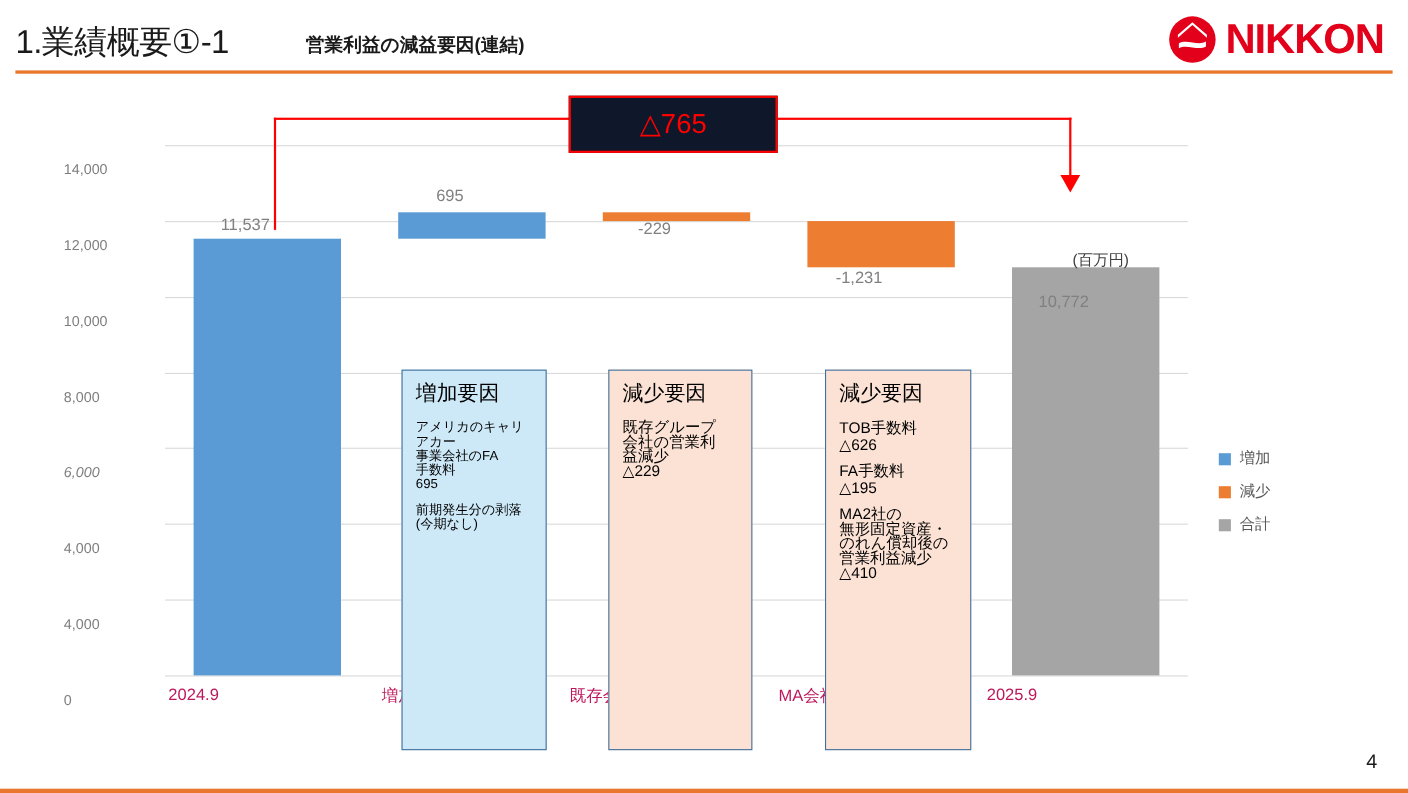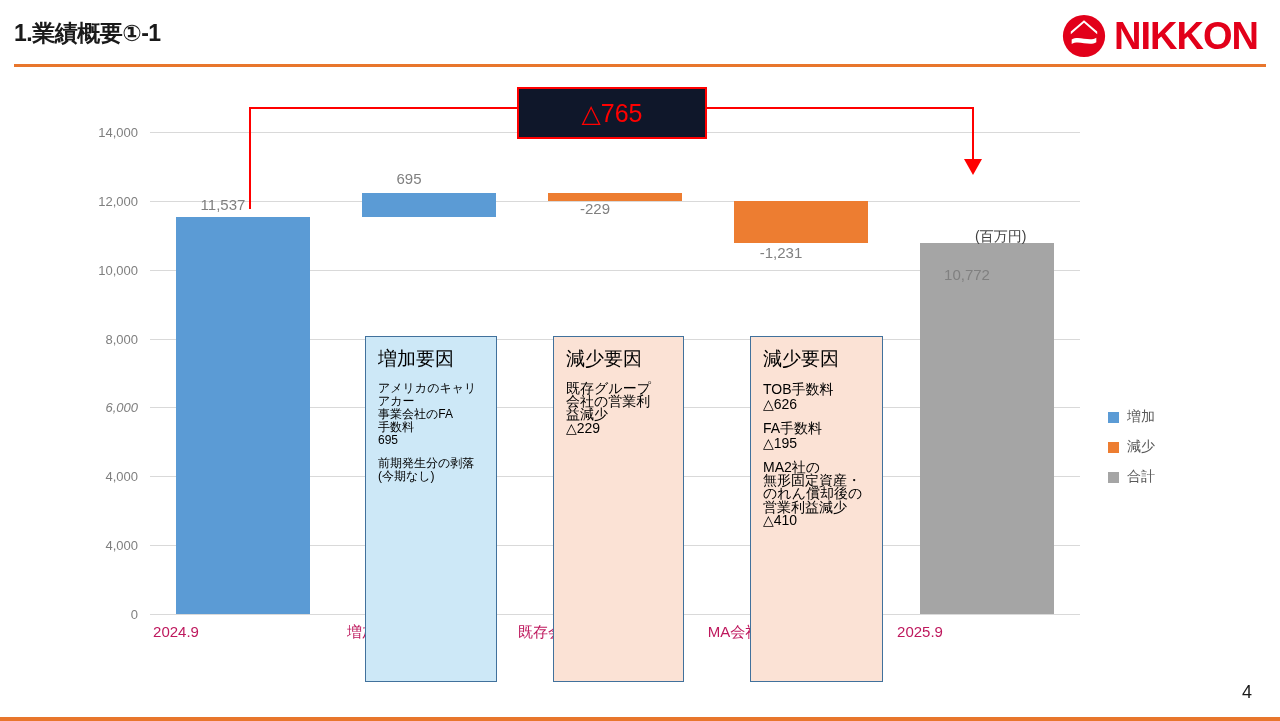--- a/index.html
+++ b/index.html
@@ -18,22 +18,22 @@
   
   .header {
     position: absolute;
     left: 0; top: 0;
     width: 1280px;
     height: 70px;
   }
   .title-main {
     position: absolute;
     left: 14px; top: 18px;
-    font-size: 23px;
-    font-weight: bold;
+    font-size: 30px;
+    font-weight: normal;
     color: #1a1a1a;
     letter-spacing: -0.5px;
     white-space: nowrap;
   }
   .title-sub {
     position: absolute;
     left: 278px; top: 29px;
     font-size: 17px;
     font-weight: bold;
     color: #1a1a1a;
@@ -81,24 +81,24 @@
   .gridline {
     position: absolute;
     left: 0;
     width: 100%;
     height: 1px;
     background: #D9D9D9;
   }
   .ytick {
     position: absolute;
     width: 80px;
-    text-align: right;
     font-size: 13px;
     color: #7F7F7F;
     transform: translateY(-50%);
+    margin-top: 22px;
   }
   .xtick {
     position: absolute;
     text-align: center;
     font-size: 15px;
     color: #be185d;
     width: 186px;
     white-space: nowrap;
   }
 
@@ -202,20 +202,21 @@
     width: 1280px;
     height: 4px;
     background: #E8762C;
   }
 </style>
 </head>
 <body>
 
 <div class="header">
   <div class="title-main">1.業績概要①-1</div>
+  <div class="title-sub">営業利益の減益要因(連結)</div>
   <div class="header-rule"></div>
 
   <div class="logo">
     <svg class="logo-mark" viewBox="0 0 100 100">
       <circle cx="50" cy="50" r="48" fill="#E2001A"></circle>
       <path d="M20 46 L50 20 L80 46 L80 40 L50 14 L20 40 Z" fill="#ffffff"></path>
       <path d="M22 58 C38 48, 62 64, 78 54 L78 64 C62 74, 38 58, 22 68 Z" fill="#ffffff"></path>
     </svg>
     <div class="logo-text">NIKKON</div>
   </div>

